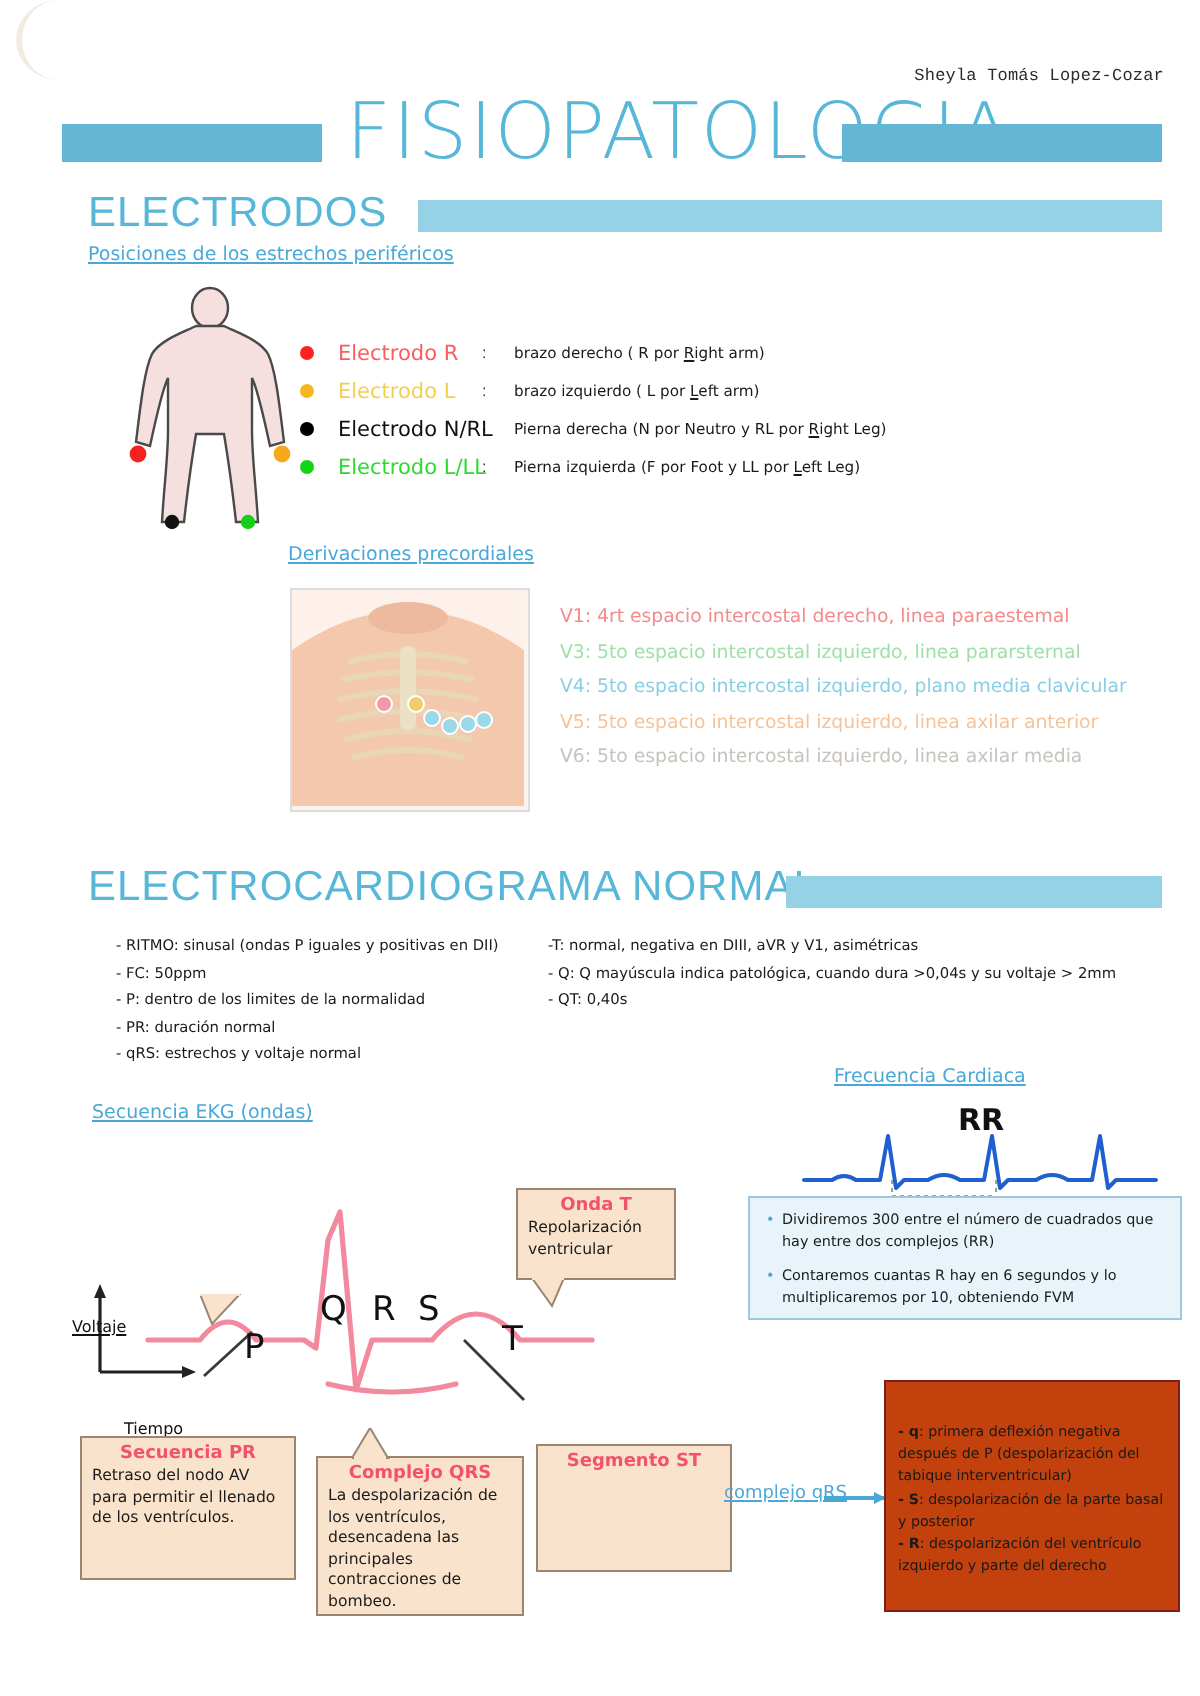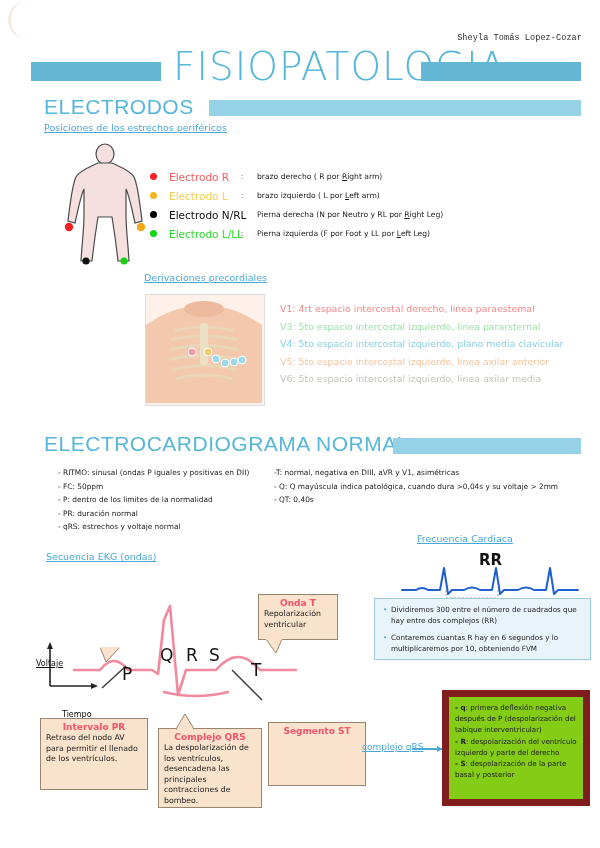--- a/index.html
+++ b/index.html
@@ -228,24 +228,24 @@
     color: #4aa8d8;
   }
 
   
   .qrs-box {
     position: absolute;
     left: 442px;
     top: 690px;
     width: 148px;
     height: 116px;
-    background: #84cc16;
-    border: 7px solid #7f1d1d;
+    background: #c2410c;
+    border: 1px solid #7f1d1d;
     box-sizing: border-box;
-    padding: 5px 6px;
+    padding: 19px 6px;
   }
   .qrs-line {
     font-size: 7.1px;
     line-height: 11.2px;
     color: #1a1a1a;
     font-family: "DejaVu Sans", sans-serif;
   }
   .qrs-line b { font-weight: bold; }
   .qrs-link {
     position: absolute;
@@ -478,38 +478,38 @@
   <div class="callout" style="left:258px; top:594px; width:80px; height:46px;">
     <span class="ct">Onda T</span>
     <span class="cb">Repolarización ventricular</span>
   </div>
   <svg style="position:absolute; left:266px; top:639px;" width="20" height="16">
     <polygon points="0,0 16,0 10,14" fill="#fae3cc" stroke="#9a8570" stroke-width="1"></polygon>
     <line x1="0" y1="0" x2="16" y2="0" stroke="#fae3cc" stroke-width="2"></line>
   </svg>
 
   <div class="callout" style="left:40px; top:718px; width:108px; height:72px;">
-    <span class="ct">Intervalo PR</span>
+    <span class="ct">Secuencia PR</span>
     <span class="cb">Retraso del nodo AV para permitir el llenado de los ventrículos.</span>
   </div>
 
   <div class="callout" style="left:158px; top:728px; width:104px; height:80px;">
     <span class="ct">Complejo QRS</span>
     <span class="cb">La despolarización de los ventrículos, desencadena las principales contracciones de bombeo.</span>
   </div>
   <svg style="position:absolute; left:176px; top:714px;" width="20" height="16">
     <polygon points="0,15 9,0 18,15" fill="#fae3cc" stroke="#9a8570" stroke-width="1"></polygon>
     <line x1="1" y1="15" x2="17" y2="15" stroke="#fae3cc" stroke-width="2"></line>
   </svg>
 
   <div class="callout" style="left:268px; top:722px; width:98px; height:64px;">
     <span class="ct">Segmento ST</span>
   </div>
 
   <div class="qrs-link">complejo qRS</div>
   <div class="qrs-arrow"></div>
   <div class="qrs-box">
     <div class="qrs-line"><b>- q</b><span>: primera deflexión negativa después de P (despolarización del tabique interventricular)</span></div>
+    <div class="qrs-line"><b>- S</b><span>: despolarización de la parte basal y posterior</span></div>
     <div class="qrs-line"><b>- R</b><span>: despolarización del ventrículo izquierdo y parte del derecho</span></div>
-    <div class="qrs-line"><b>- S</b><span>: despolarización de la parte basal y posterior</span></div>
   </div>
 
 </div>
 
 </body></html>

